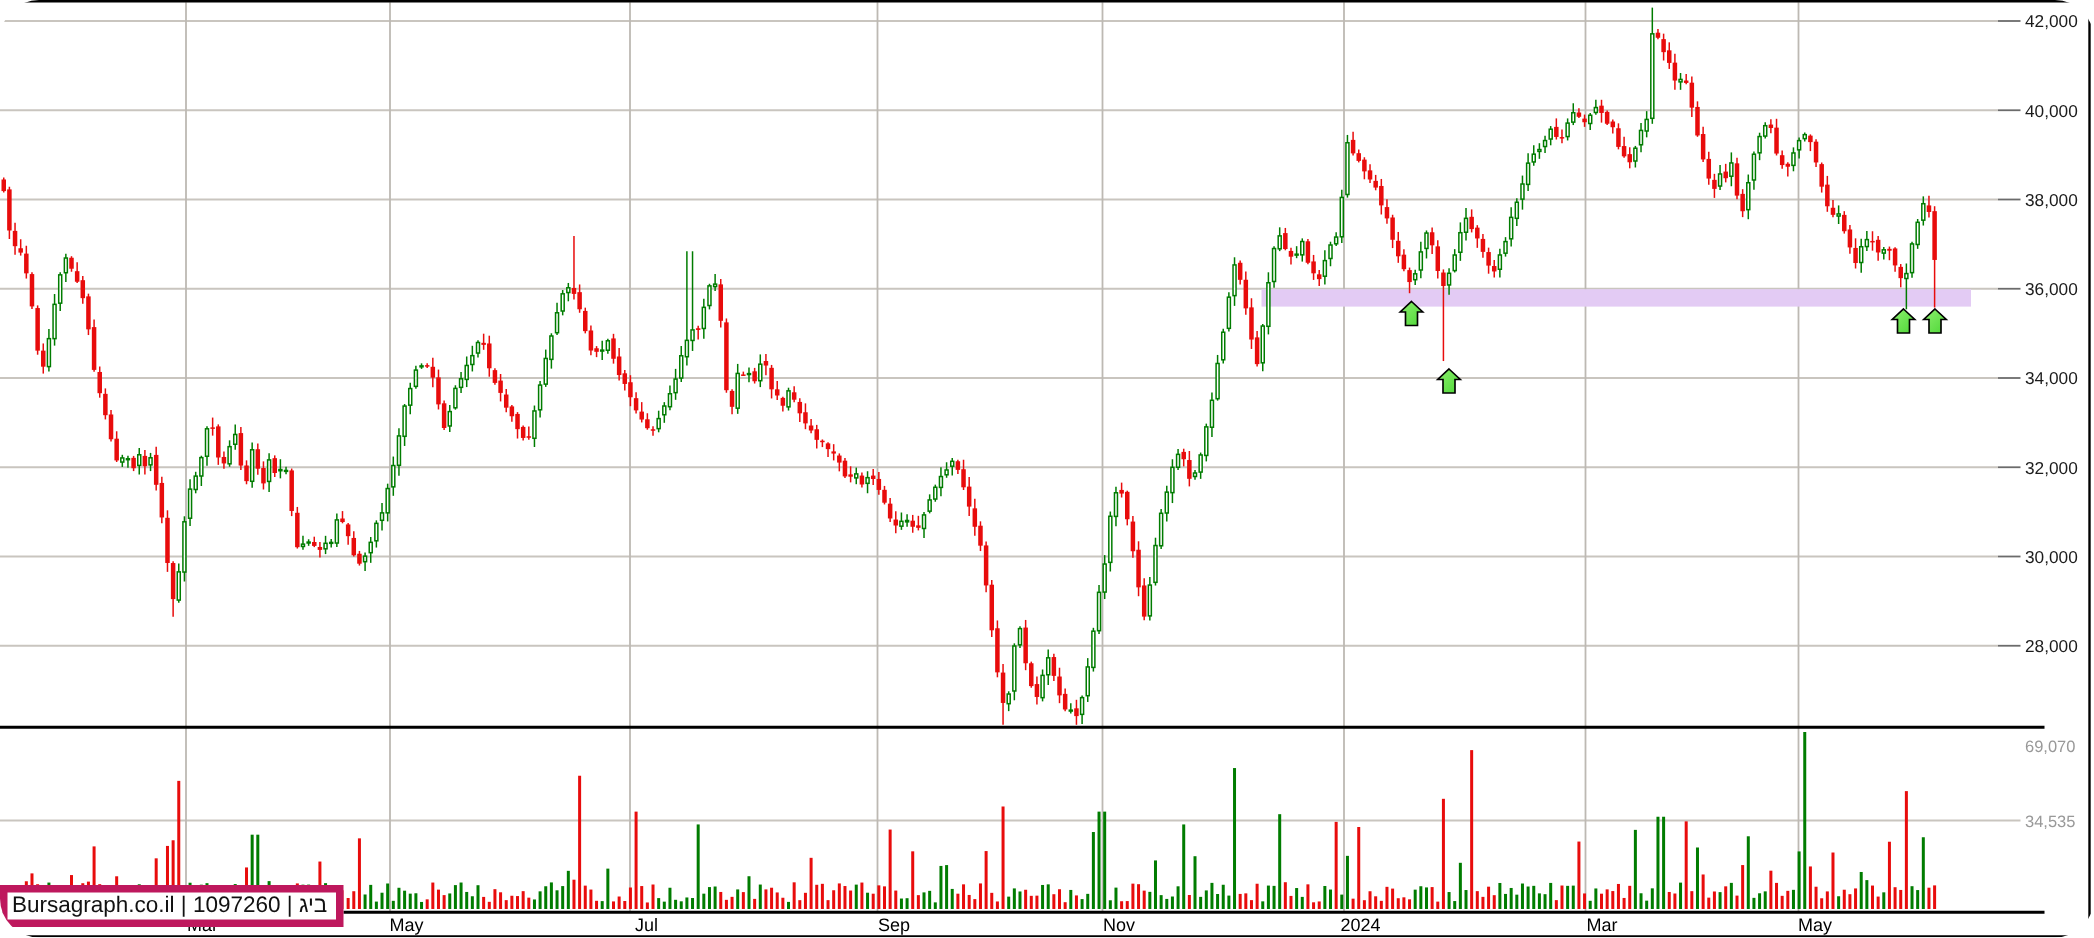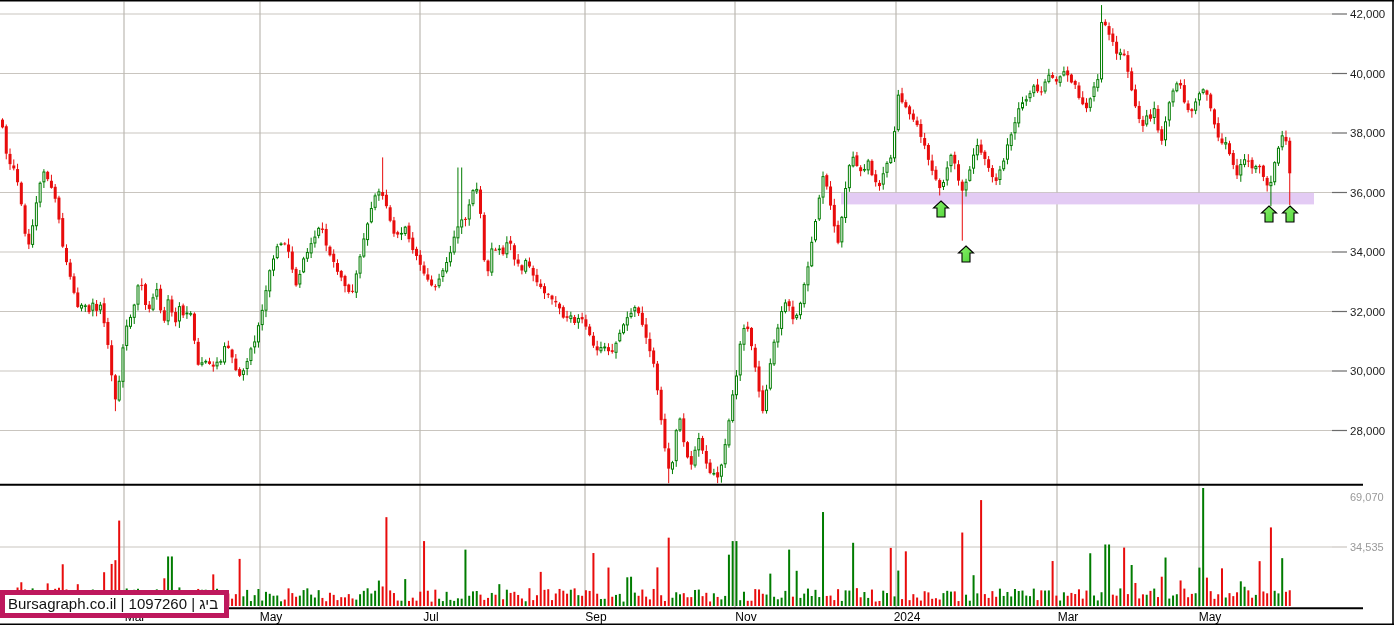--- a/index.html
+++ b/index.html
@@ -2,20 +2,21 @@
 <html><head>
 <meta charset="utf-8">
 <style>
   html,body{margin:0;padding:0;background:#fff;}
   .screen{
     position:relative;
     width:1396px;height:625px;
     background:#ffffff;
     overflow:hidden;
     font-family:"Liberation Sans","DejaVu Sans",sans-serif;
+    border-radius:26px;
   }
   #chart-svg{position:absolute;left:0;top:0;}
   .branding-box{
     position:absolute;
     left:0;top:590px;
     height:17px;
     background:#ffffff;
     border:5px solid #be185d;
     padding:0 6px 1px 3px;
     font-size:15px;

